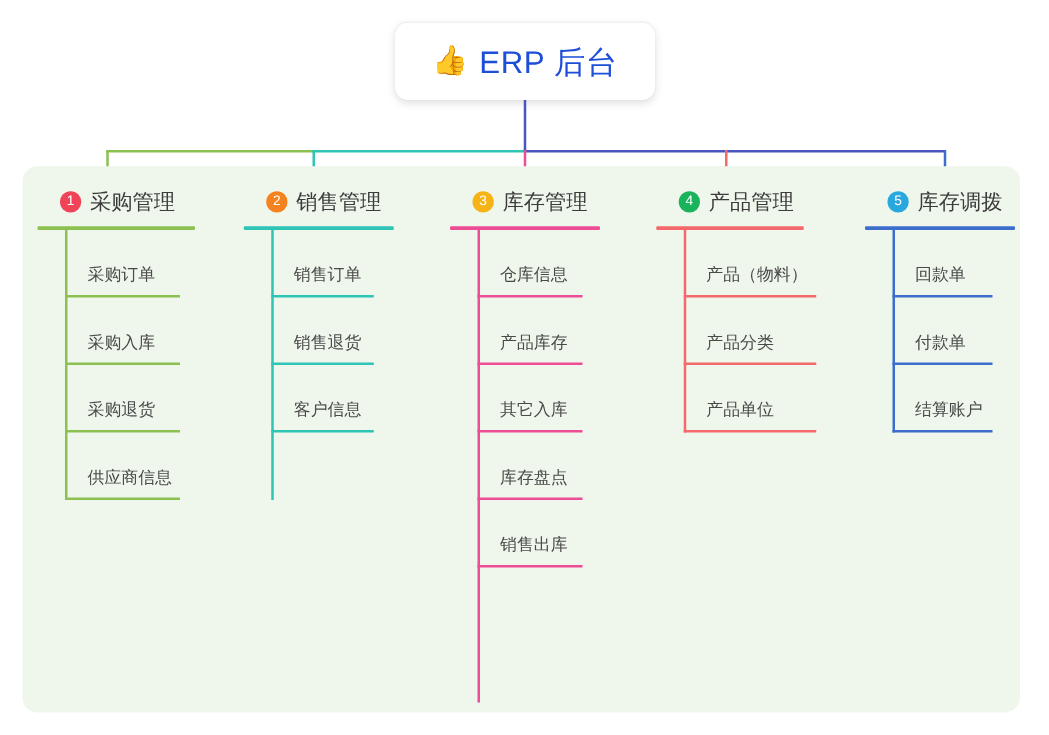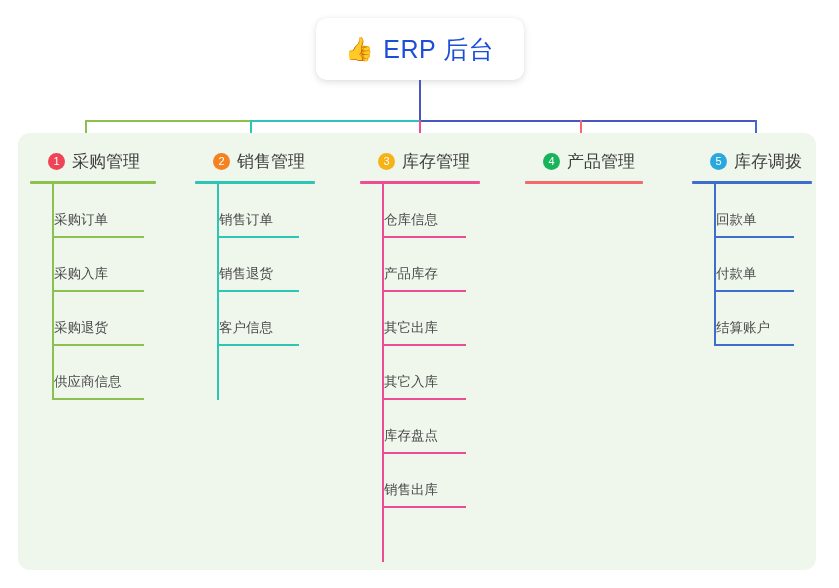--- a/index.html
+++ b/index.html
@@ -108,21 +108,21 @@
     left: 22px;
     top: 0;
     width: 2px;
   }
   .child {
     position: relative;
     height: 54px;
   }
   .child-label {
     position: absolute;
-    left: 24px;
+    left: 40px;
     bottom: 9px;
     font-size: 13.5px;
     color: #4a4a4a;
     white-space: nowrap;
   }
   .child-rule {
     position: absolute;
     left: 22px;
     bottom: 0;
     height: 2px;
@@ -211,43 +211,54 @@
           <div class="spine" style="background: rgb(237, 77, 149); height: 378px;"></div>
           <div class="child">
             <span class="child-label">仓库信息</span>
             <div class="child-rule" style="width: 84px; background: rgb(237, 77, 149);"></div>
           </div>
           <div class="child">
             <span class="child-label">产品库存</span>
             <div class="child-rule" style="width: 84px; background: rgb(237, 77, 149);"></div>
           </div>
           <div class="child">
-            <span class="child-label">其它出库</span>
-            <div class="child-rule" style="width: 84px; background: rgb(237, 77, 149);"></div>
-          </div>
-          <div class="child">
             <span class="child-label">其它入库</span>
             <div class="child-rule" style="width: 84px; background: rgb(237, 77, 149);"></div>
           </div>
           <div class="child">
             <span class="child-label">库存盘点</span>
             <div class="child-rule" style="width: 84px; background: rgb(237, 77, 149);"></div>
           </div>
           <div class="child">
             <span class="child-label">销售出库</span>
             <div class="child-rule" style="width: 84px; background: rgb(237, 77, 149);"></div>
           </div>
         </div>
       </div>
       <div class="branch" style="left: 525px; top: 146px;">
         <div class="branch-head">
           <span class="badge" style="background: rgb(25, 179, 92);">4</span>
           <span class="branch-title">产品管理</span>
         </div>
         <div class="branch-rule" style="width: 118px; background: rgb(244, 105, 107);"></div>
+        <div class="children">
+          <div class="spine" style="background: rgb(244, 105, 107); height: 162px;"></div>
+          <div class="child">
+            <span class="child-label">产品（物料）</span>
+            <div class="child-rule" style="width: 106px; background: rgb(244, 105, 107);"></div>
+          </div>
+          <div class="child">
+            <span class="child-label">产品分类</span>
+            <div class="child-rule" style="width: 106px; background: rgb(244, 105, 107);"></div>
+          </div>
+          <div class="child">
+            <span class="child-label">产品单位</span>
+            <div class="child-rule" style="width: 106px; background: rgb(244, 105, 107);"></div>
+          </div>
+        </div>
       </div>
       <div class="branch" style="left: 692px; top: 146px;">
         <div class="branch-head">
           <span class="badge" style="background: rgb(41, 168, 223);">5</span>
           <span class="branch-title">库存调拨</span>
         </div>
         <div class="branch-rule" style="width: 120px; background: rgb(61, 110, 203);"></div>
         <div class="children">
           <div class="spine" style="background: rgb(61, 110, 203); height: 162px;"></div>
           <div class="child">

